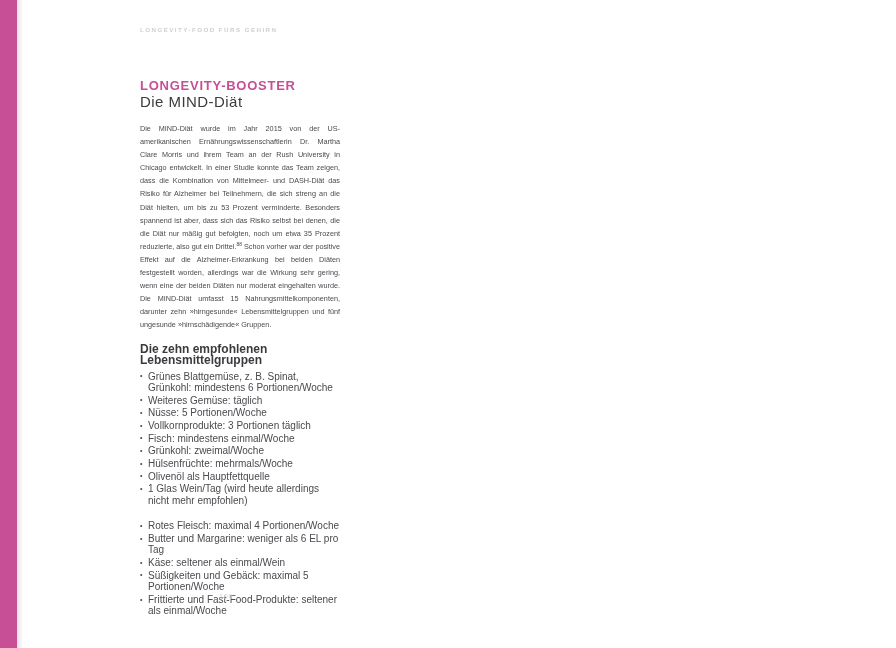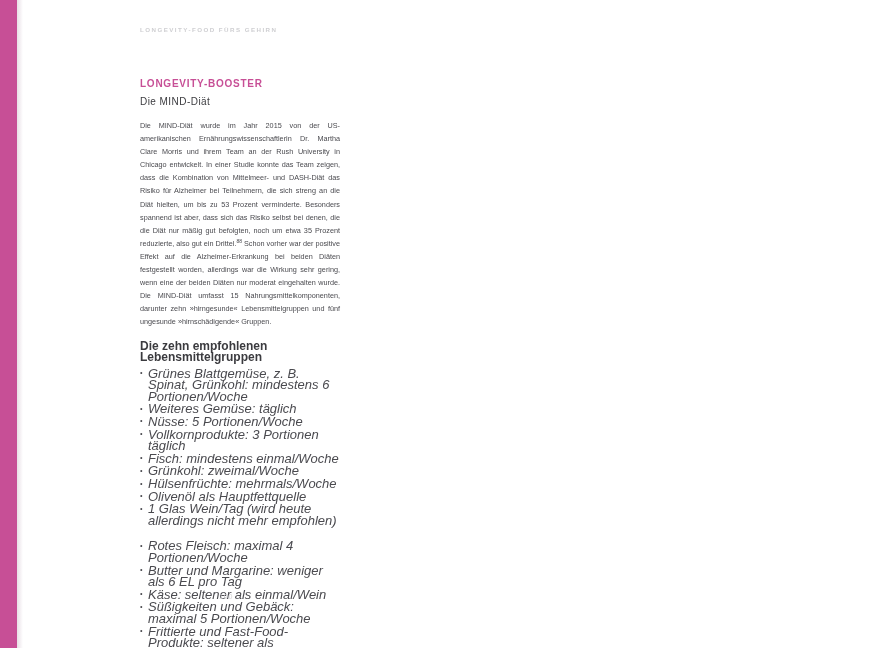--- a/index.html
+++ b/index.html
@@ -73,29 +73,28 @@
   #folio-left  { left: 196px; }
 
   
   #col-left {
     position: absolute;
     left: 117px;
     top: 78px;
     width: 200px;
   }
   #booster-label {
-    font-size: 10px;
+    font-size: 13px;
     font-weight: 700;
     letter-spacing: 0.75px;
     color: #c74f96;
     text-transform: uppercase;
-    margin-bottom: 7px;
   }
   #section-title {
-    font-size: 10px;
+    font-size: 15px;
     font-weight: 400;
     letter-spacing: 0.45px;
     color: #3b3b3f;
     margin-bottom: 12px;
   }
   .body-par {
     font-size: 7.25px;
     line-height: 13.1px;
     color: #4a4a4f;
     text-align: justify;
@@ -113,27 +112,26 @@
     color: #3b3b3f;
     margin: 2px 0 5px 0;
     line-height: 11px;
   }
   ul.bullets {
     list-style: none;
     margin: 0 0 14px 0;
     padding: 0;
   }
   ul.bullets li {
-    font-size: 13px;
+    font-size: 10px;
     line-height: 11.55px;
     color: #4a4a4f;
     padding-left: 8px;
     position: relative;
     margin-bottom: 1.1px;
-    font-style: italic;
   }
   ul.bullets li::before {
     content: "•";
     position: absolute;
     left: 0;
     top: -0.4px;
     color: #4a4a4f;
     font-size: 7px;
   }
 </style>

